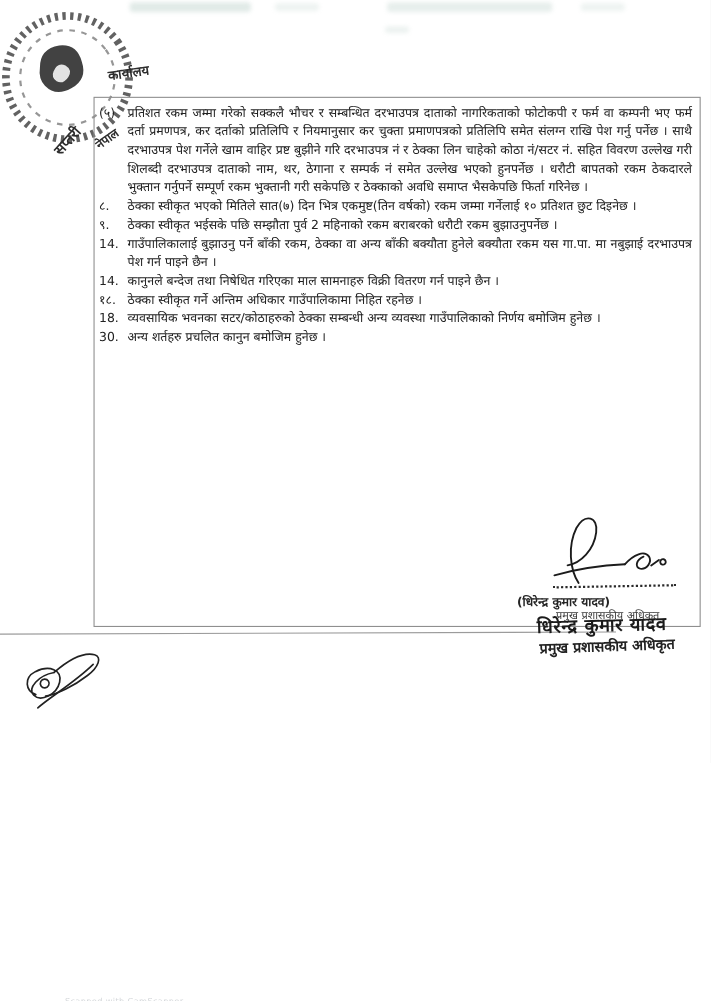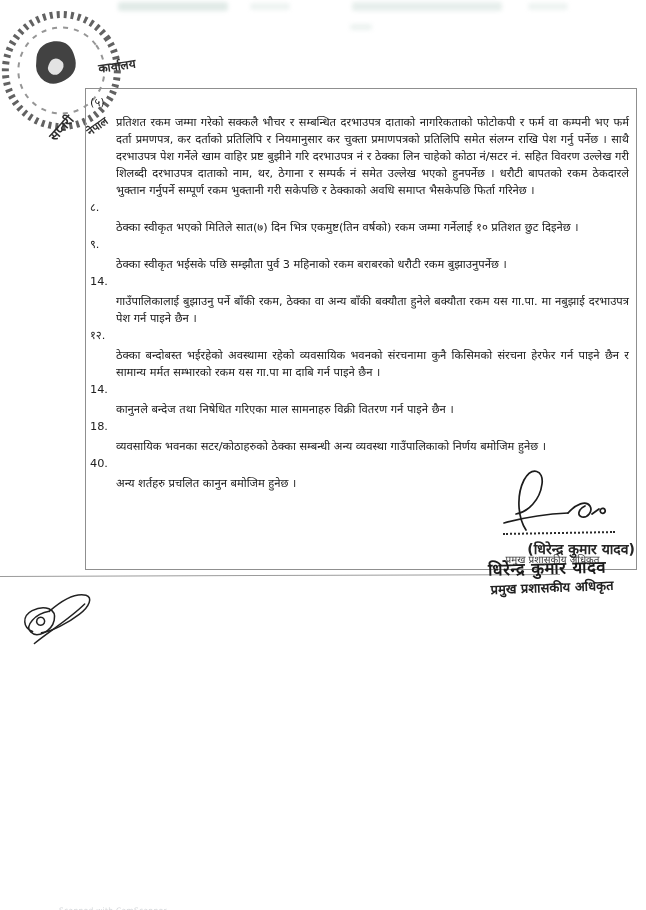--- a/index.html
+++ b/index.html
@@ -24,40 +24,40 @@
   .doc-box{
     position:absolute;left:85px;top:88px;width:552px;height:482px;
     border:1px solid #8f8f8f;box-sizing:border-box;
     padding:5px 7px 0 4px;
     color:#212121;
     font-size:11.3px;line-height:17px;font-weight:500;
     letter-spacing:0px;
   }
   .clause{display:flex;align-items:flex-start;}
   .clause .num{flex:0 0 26px;white-space:nowrap;}
-  .clause .txt{flex:1;text-align:justify;margin-top:20px;}
+  .clause .txt{flex:1;text-align:justify;}
 
   
   .fold-line{
     position:absolute;left:0px;top:575px;width:560px;height:0;
     border-top:1.5px solid #9b9b9b;transform:rotate(-0.2deg);
   }
 
   
   .seal{position:absolute;left:-6px;top:6px;width:150px;height:150px;}
 
   
   .sig-main{position:absolute;left:498px;top:468px;width:135px;height:70px;}
   .dotline{
     position:absolute;left:503px;top:532px;width:112px;height:0;
     border-top:2px dotted #2a2a2a;transform:rotate(-1deg);
   }
   .sig-name{
-    position:absolute;left:470px;top:539px;width:165px;text-align:right;
-    font-size:14px;font-weight:700;color:#242424;
+    position:absolute;left:470px;top:539px;width:165px;text-align:left;
+    font-size:11px;font-weight:700;color:#242424;
   }
   .sig-typed-title{
     position:absolute;left:470px;top:552px;width:165px;text-align:center;
     font-size:10px;color:#3a3a3a;
   }
   .sig-stamp-name{
     position:absolute;left:452px;top:556px;width:190px;text-align:center;
     font-size:16.5px;font-weight:700;color:#1b1b1b;transform:rotate(-1.5deg);
     letter-spacing:.5px;white-space:nowrap;
   }
@@ -107,40 +107,40 @@
     <div class="clause">
       <span class="num">(५)</span>
       <span class="txt">प्रतिशत रकम जम्मा गरेको सक्कलै भौचर र सम्बन्धित दरभाउपत्र दाताको नागरिकताको फोटोकपी र फर्म वा कम्पनी भए फर्म दर्ता प्रमणपत्र, कर दर्ताको प्रतिलिपि र नियमानुसार कर चुक्ता प्रमाणपत्रको प्रतिलिपि समेत संलग्न राखि पेश गर्नु पर्नेछ । साथै दरभाउपत्र पेश गर्नेले खाम वाहिर प्रष्ट बुझीने गरि दरभाउपत्र नं र ठेक्का लिन चाहेको कोठा नं/सटर नं. सहित विवरण उल्लेख गरी शिलब्दी दरभाउपत्र दाताको नाम, थर, ठेगाना र सम्पर्क नं समेत उल्लेख भएको हुनपर्नेछ । धरौटी बापतको रकम ठेकदारले भुक्तान गर्नुपर्ने सम्पूर्ण रकम भुक्तानी गरी सकेपछि र ठेक्काको अवधि समाप्त भैसकेपछि फिर्ता गरिनेछ ।</span>
     </div>
     <div class="clause">
       <span class="num">८.</span>
       <span class="txt">ठेक्का स्वीकृत भएको मितिले सात(७) दिन भित्र एकमुष्ट(तिन वर्षको) रकम जम्मा गर्नेलाई १० प्रतिशत छुट दिइनेछ ।</span>
     </div>
     <div class="clause">
       <span class="num">९.</span>
-      <span class="txt">ठेक्का स्वीकृत भईसके पछि सम्झौता पुर्व 3 महिनाको रकम बराबरको धरौटी रकम बुझाउनुपर्नेछ ।</span>
+      <span class="txt">ठेक्का स्वीकृत भईसके पछि सम्झौता पुर्व 2 महिनाको रकम बराबरको धरौटी रकम बुझाउनुपर्नेछ ।</span>
     </div>
     <div class="clause">
       <span class="num">14.</span>
       <span class="txt">गाउँपालिकालाई बुझाउनु पर्ने बाँकी रकम, ठेक्का वा अन्य बाँकी बक्यौता हुनेले बक्यौता रकम यस गा.पा. मा नबुझाई दरभाउपत्र पेश गर्न पाइने छैन ।</span>
     </div>
     <div class="clause">
-      <span class="num">१२.</span>
-      <span class="txt">ठेक्का बन्दोबस्त भईरहेको अवस्थामा रहेको व्यवसायिक भवनको संरचनामा कुनै किसिमको संरचना हेरफेर गर्न पाइने छैन र सामान्य मर्मत सम्भारको रकम यस गा.पा मा दाबि गर्न पाइने छैन ।</span>
+      <span class="num">14.</span>
+      <span class="txt">कानुनले बन्देज तथा निषेधित गरिएका माल सामनाहरु विक्री वितरण गर्न पाइने छैन ।</span>
     </div>
     <div class="clause">
-      <span class="num">14.</span>
-      <span class="txt">कानुनले बन्देज तथा निषेधित गरिएका माल सामनाहरु विक्री वितरण गर्न पाइने छैन ।</span>
+      <span class="num">१८.</span>
+      <span class="txt">ठेक्का स्वीकृत गर्ने अन्तिम अधिकार गाउँपालिकामा निहित रहनेछ ।</span>
     </div>
     <div class="clause">
       <span class="num">18.</span>
       <span class="txt">व्यवसायिक भवनका सटर/कोठाहरुको ठेक्का सम्बन्धी अन्य व्यवस्था गाउँपालिकाको निर्णय बमोजिम हुनेछ ।</span>
     </div>
     <div class="clause">
-      <span class="num">40.</span>
+      <span class="num">30.</span>
       <span class="txt">अन्य शर्तहरु प्रचलित कानुन बमोजिम हुनेछ ।</span>
     </div>
   </div>
 
   <div class="fold-line"></div>
 
   <svg class="sig-main" viewBox="0 0 135 70" fill="none" stroke="#1c1c1c" stroke-width="1.7" stroke-linecap="round">
     <path d="M28,62 C20,50 18,28 26,12 C34,-2 46,2 44,16 C42,32 30,44 18,46"></path>
     <path d="M6,55 C24,50 48,46 70,45"></path>
     <path d="M70,45 C78,36 88,32 92,38 C95,43 90,50 84,49 C79,48 80,41 87,38"></path>

